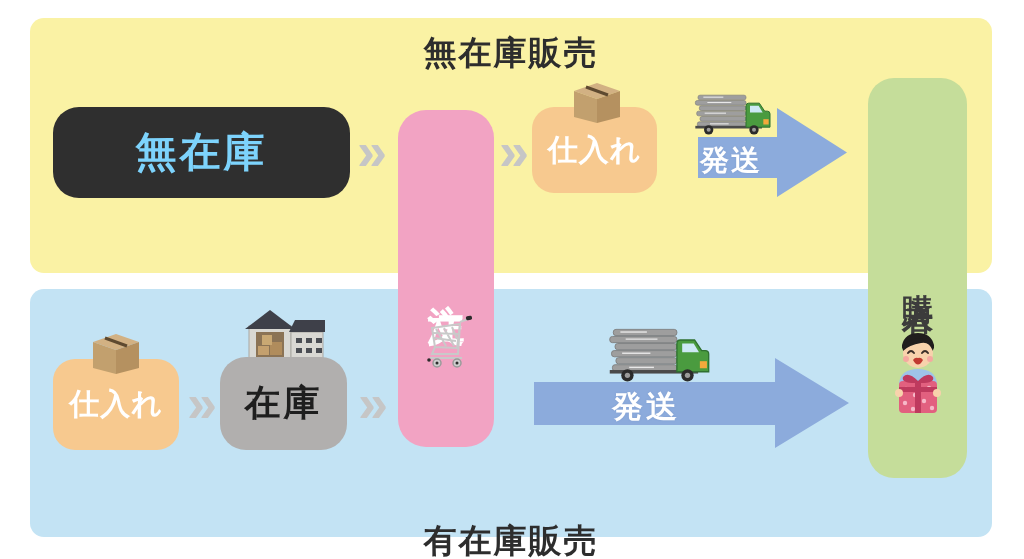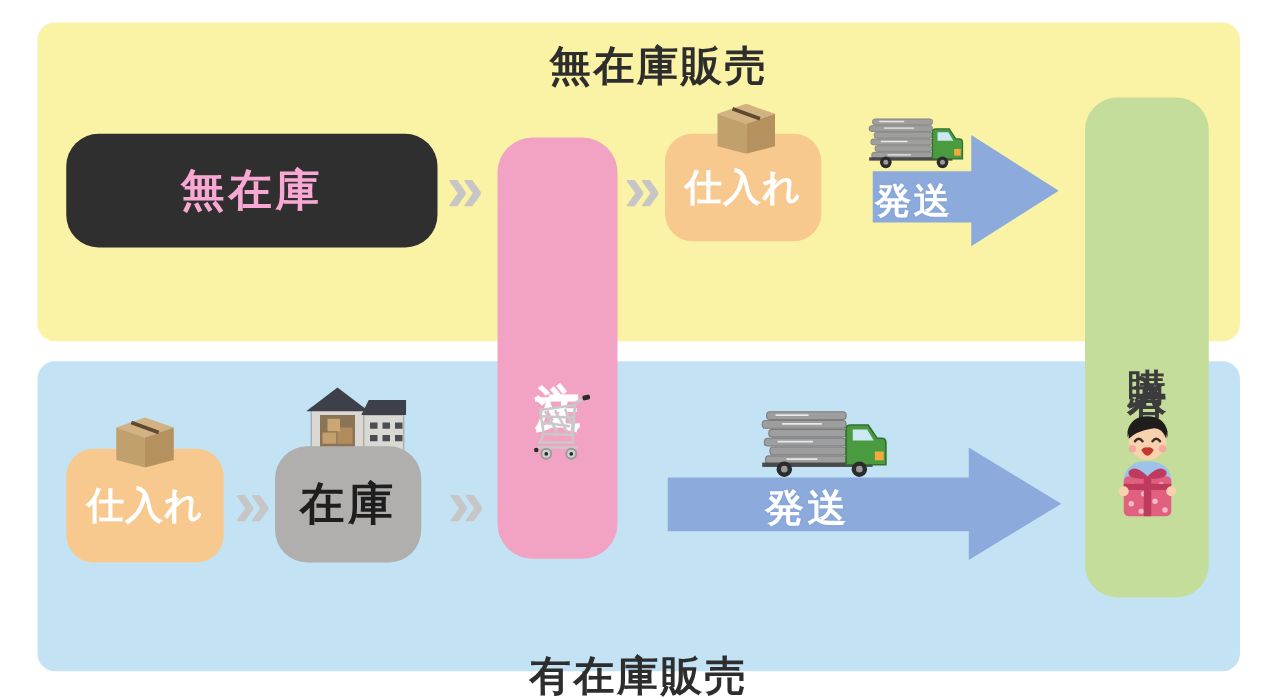--- a/index.html
+++ b/index.html
@@ -10,45 +10,45 @@
   }
   .abs{position:absolute;box-sizing:border-box;}
   .panel{border-radius:14px;}
   #panel-yellow{left:30px;top:18px;width:962px;height:255px;background:#FAF2A4;}
   #panel-blue{left:30px;top:289px;width:962px;height:248px;background:#C3E3F4;}
 
   .section-title{
     left:30px;width:962px;text-align:center;
     font-size:33px;font-weight:bold;color:#2D2D2D;letter-spacing:2px;
   }
-  #title-top{top:31px;margin-left:16px;}
+  #title-top{top:31px;}
   #title-bottom{top:519px;}
 
   .node{
     display:flex;align-items:center;justify-content:center;
     font-weight:bold;text-align:center;
   }
   #box-mustock{left:53px;top:107px;width:297px;height:91px;background:#2F2F2F;
-    border-radius:26px;color:#f9a8d4;font-size:35px;letter-spacing:3px;z-index:1;}
+    border-radius:26px;color:#7dd3fc;font-size:41px;letter-spacing:3px;z-index:1;}
   #box-order{left:398px;top:110px;width:96px;height:337px;background:#F2A3C3;
     border-radius:28px;z-index:2;}
   .vtext{
     writing-mode:vertical-rl;text-orientation:upright;
     font-weight:bold;letter-spacing:4px;line-height:1;
   }
   #order-label{position:absolute;left:0;width:96px;top:126px;height:84px;
     display:flex;align-items:center;justify-content:center;
     color:#ffffff;font-size:37px;}
   #cart-wrap{position:absolute;left:26px;top:204px;width:48px;height:54px;}
 
   #box-shiire-top{left:532px;top:107px;width:125px;height:86px;background:#F7C98F;
     border-radius:22px;color:#ffffff;font-size:30px;letter-spacing:1px;z-index:1;}
   #box-shiire-bottom{left:53px;top:359px;width:126px;height:91px;background:#F7C98F;
     border-radius:22px;color:#ffffff;font-size:30px;letter-spacing:1px;z-index:1;}
-  #box-zaiko{left:220px;top:357px;width:117px;height:93px;background:#B1AFAE;
+  #box-zaiko{left:220px;top:357px;width:127px;height:93px;background:#B1AFAE;
     border-radius:26px;color:#1E1E1E;font-size:36px;letter-spacing:3px;z-index:1;}
   #box-buyer{left:868px;top:78px;width:99px;height:400px;background:#C5DD9A;
     border-radius:26px;z-index:2;}
   #buyer-label{position:absolute;left:0;width:99px;top:142px;height:112px;
     display:flex;align-items:center;justify-content:center;
     color:#3C3C3C;font-size:31px;}
   #buyer-char{position:absolute;left:23px;top:253px;width:54px;height:86px;}
 
   .chevron{
     width:40px;height:46px;display:flex;align-items:center;justify-content:center;

